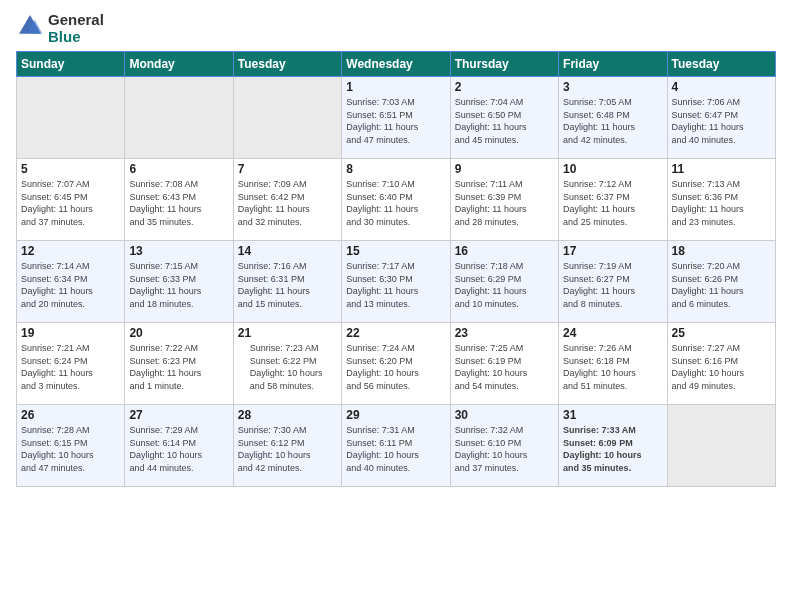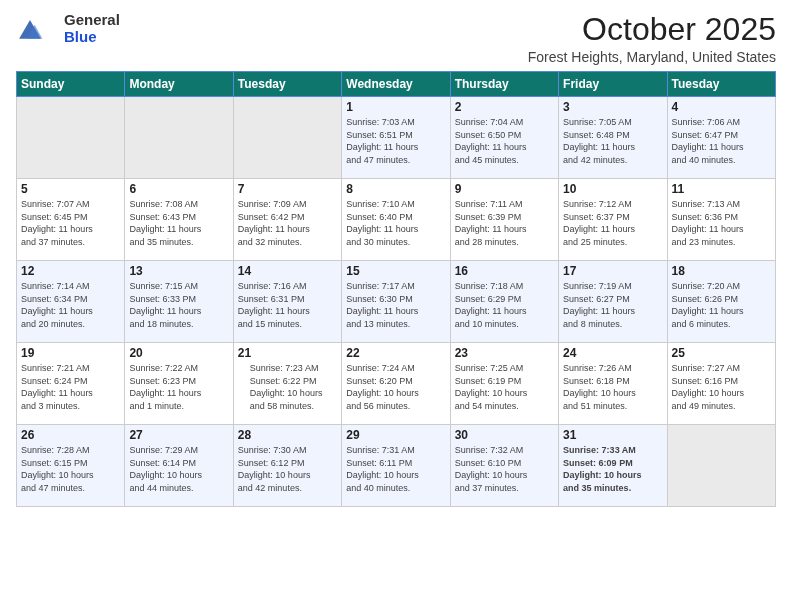--- a/index.html
+++ b/index.html
@@ -17,37 +17,37 @@
       padding: 12px 16px 10px 16px;
     }
     .header {
       display: flex;
       justify-content: space-between;
       align-items: flex-start;
       margin-bottom: 6px;
     }
     .logo {
       display: flex;
-      align-items: flex-end;
-      gap: 20px;
+      align-items: flex-start;
+      gap: 4px;
     }
     .logo-text {
       display: flex;
       flex-direction: column;
       line-height: 1.1;
     }
     .logo-general {
       font-size: 15px;
       font-weight: bold;
       color: #333;
     }
     .logo-blue {
       font-size: 15px;
       font-weight: bold;
-      color: #1d4ed8;
+      color: #0f766e;
     }
     .logo-icon {
       width: 28px;
       height: 28px;
     }
     .title-block {
       text-align: right;
     }
     .main-title {
       font-size: 32px;
@@ -113,24 +113,20 @@
       <svg class="logo-icon" viewBox="0 0 36 36">
         <rect x="0" y="0" width="36" height="36" fill="white"></rect>
         <polygon points="18,4 32,28 4,28" fill="#2255aa" opacity="0.85"></polygon>
         <polygon points="24,10 34,28 14,28" fill="#4477cc" opacity="0.6"></polygon>
       </svg>
       <div class="logo-text">
         <span class="logo-general">General</span>
         <span class="logo-blue">Blue</span>
       </div>
     </div>
-    <div class="title-block">
-      <div class="main-title">October 2025</div>
-      <div class="subtitle">Forest Heights, Maryland, United States</div>
-    </div>
   </div>
 
   <table class="calendar">
     <thead>
       <tr>
       <th>Sunday</th>
           <th>Monday</th>
           <th>Tuesday</th>
           <th>Wednesday</th>
           <th>Thursday</th>

